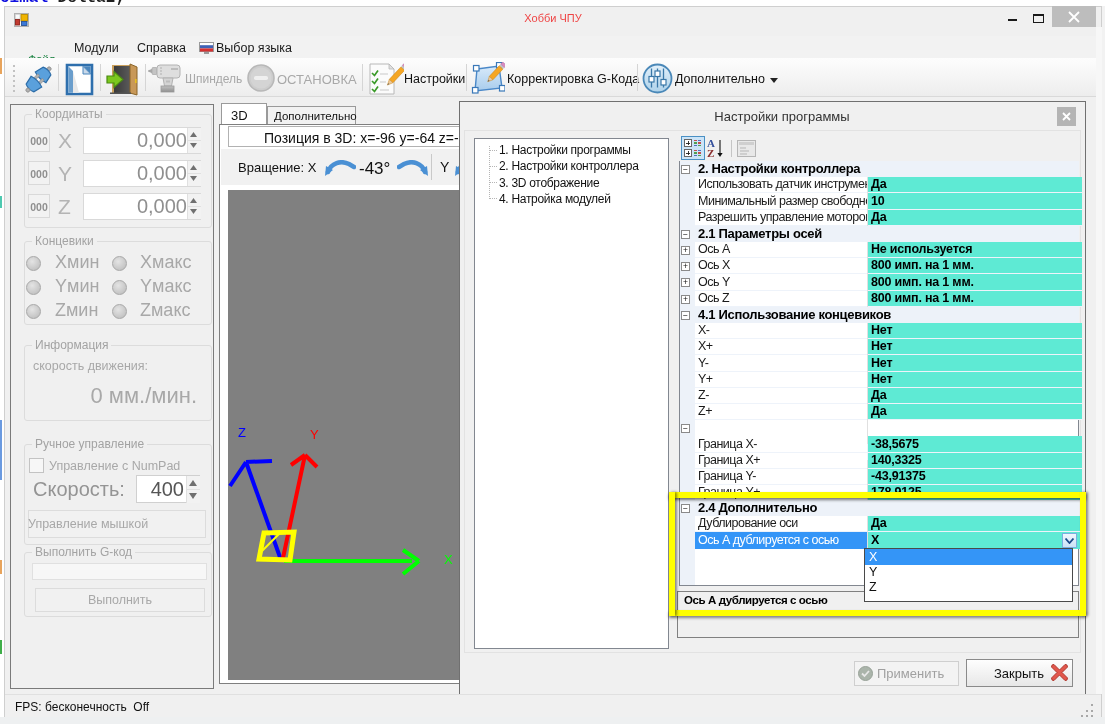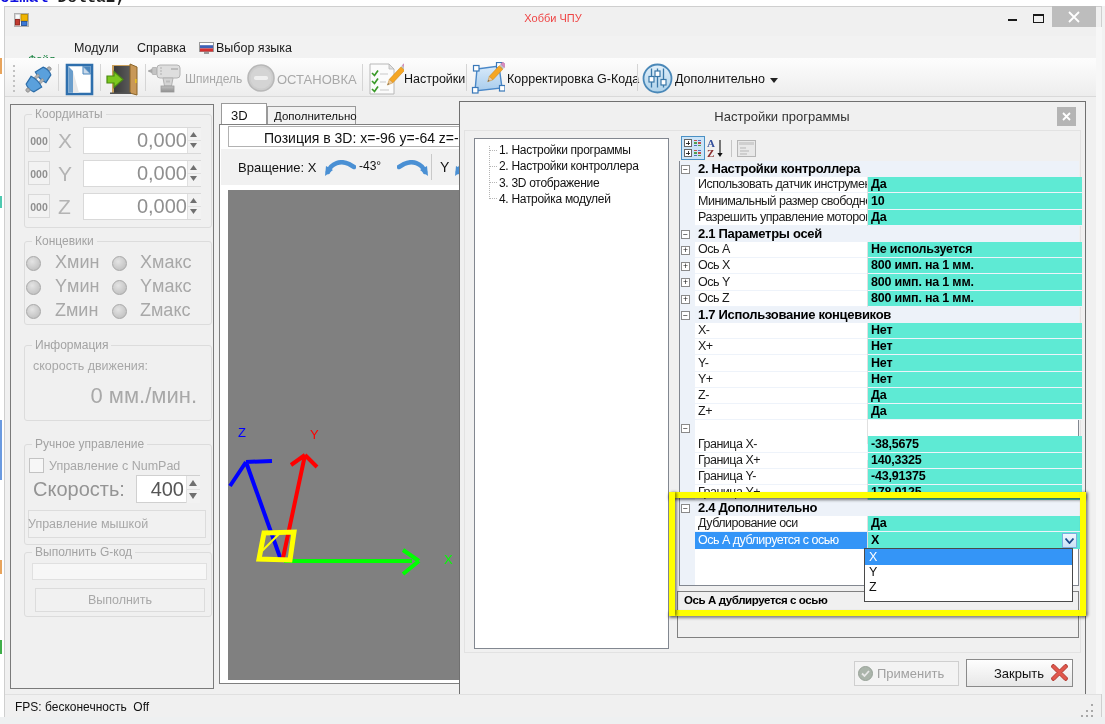--- a/index.html
+++ b/index.html
@@ -297,21 +297,21 @@
 <div class="abs" style="left:274px;top:110px;font-size:11.5px;color:#111;">Дополнительно</div>
 <div class="abs" style="left:219px;top:124px;width:463px;height:560px;background:#ffffff;border:1px solid #7f7f7f;box-sizing:border-box;"></div>
 <div class="abs" style="left:228px;top:126px;width:440px;height:21px;background:#fff;border:1px solid #b2b2b2;box-sizing:border-box;"></div>
 <div class="abs" style="left:264px;top:130px;font-size:14px;color:#111;white-space:nowrap;">Позиция в 3D: x=-96 y=-64 z=-16</div>
 <div class="abs" style="left:221px;top:149px;width:459px;height:36px;background:#f1f1f1;"></div>
 <div class="abs" style="left:238px;top:160px;font-size:13px;color:#111;">Вращение: X</div>
 <svg class="abs" style="left:325px;top:160px;" width="31" height="17" viewBox="0 0 31 17">
  <path d="M3,12 C6,3 16,0 24,4 L29,7" fill="none" stroke="#4a90d4" stroke-width="4.5" stroke-linecap="round"></path>
  <path d="M8,10 L0,16 L1,6 z" fill="#4a90d4"></path>
 </svg>
-<div class="abs" style="left:359px;top:159px;font-size:12px;color:#111;">-43°</div>
+<div class="abs" style="left:359px;top:159px;font-size:17px;color:#111;">-43°</div>
 <svg class="abs" style="left:397px;top:160px;" width="31" height="17" viewBox="0 0 31 17">
  <path d="M28,12 C25,3 15,0 7,4 L2,7" fill="none" stroke="#4a90d4" stroke-width="4.5" stroke-linecap="round"></path>
  <path d="M23,10 L31,16 L30,6 z" fill="#4a90d4"></path>
 </svg>
 <div class="abs" style="left:431px;top:154px;width:1px;height:26px;background:#c9c9c9;"></div>
 <div class="abs" style="left:440px;top:159px;font-size:14px;color:#111;">Y</div>
 <svg class="abs" style="left:455px;top:160px;" width="31" height="17" viewBox="0 0 31 17">
  <path d="M3,12 C6,3 16,0 24,4 L29,7" fill="none" stroke="#4a90d4" stroke-width="4.5" stroke-linecap="round"></path>
  <path d="M8,10 L0,16 L1,6 z" fill="#4a90d4"></path>
 </svg>
@@ -400,21 +400,21 @@
 <div class="mk" style="left:681px;top:246px;">+</div>
 <div class="pname" style="top:258px;height:15px;line-height:15px;border-bottom:1px solid #eef3fa;">Ось X</div>
 <div class="pval" style="top:258px;height:15px;line-height:15px;border-bottom:1px solid #eef3fa;">800 имп. на 1 мм.</div>
 <div class="mk" style="left:681px;top:262px;">+</div>
 <div class="pname" style="top:274px;height:16px;line-height:16px;border-bottom:1px solid #eef3fa;">Ось Y</div>
 <div class="pval" style="top:274px;height:16px;line-height:16px;border-bottom:1px solid #eef3fa;">800 имп. на 1 мм.</div>
 <div class="mk" style="left:681px;top:278px;">+</div>
 <div class="pname" style="top:291px;height:15px;line-height:15px;border-bottom:1px solid #eef3fa;">Ось Z</div>
 <div class="pval" style="top:291px;height:15px;line-height:15px;border-bottom:1px solid #eef3fa;">800 имп. на 1 мм.</div>
 <div class="mk" style="left:681px;top:295px;">+</div>
-<div class="cat" style="top:307px;height:16px;line-height:16px;"><span style="padding-left:18px;">1.7 Использование концевиков</span></div>
+<div class="cat" style="top:307px;height:16px;line-height:16px;"><span style="padding-left:18px;">4.1 Использование концевиков</span></div>
 <div class="mk" style="left:681px;top:311px;">−</div>
 <div class="pname" style="top:323px;height:15px;line-height:15px;border-bottom:1px solid #eef3fa;">X-</div>
 <div class="pval" style="top:323px;height:15px;line-height:15px;border-bottom:1px solid #eef3fa;">Нет</div>
 <div class="pname" style="top:339px;height:15px;line-height:15px;border-bottom:1px solid #eef3fa;">X+</div>
 <div class="pval" style="top:339px;height:15px;line-height:15px;border-bottom:1px solid #eef3fa;">Нет</div>
 <div class="pname" style="top:355px;height:16px;line-height:16px;border-bottom:1px solid #eef3fa;">Y-</div>
 <div class="pval" style="top:355px;height:16px;line-height:16px;border-bottom:1px solid #eef3fa;">Нет</div>
 <div class="pname" style="top:372px;height:15px;line-height:15px;border-bottom:1px solid #eef3fa;">Y+</div>
 <div class="pval" style="top:372px;height:15px;line-height:15px;border-bottom:1px solid #eef3fa;">Нет</div>
 <div class="pname" style="top:388px;height:15px;line-height:15px;border-bottom:1px solid #eef3fa;">Z-</div>

